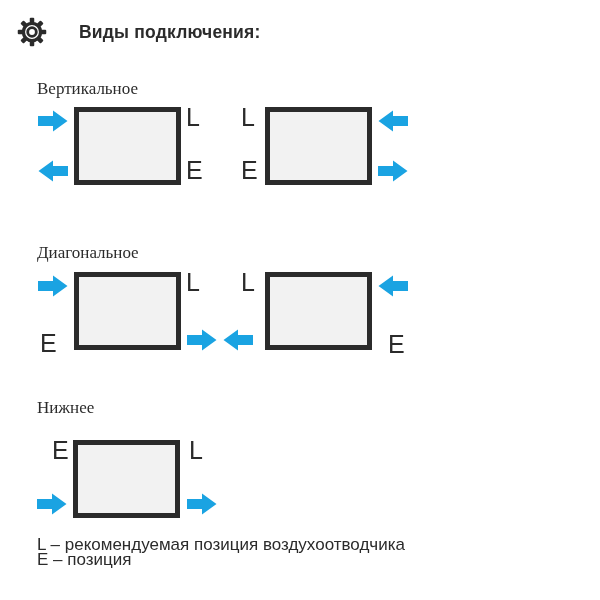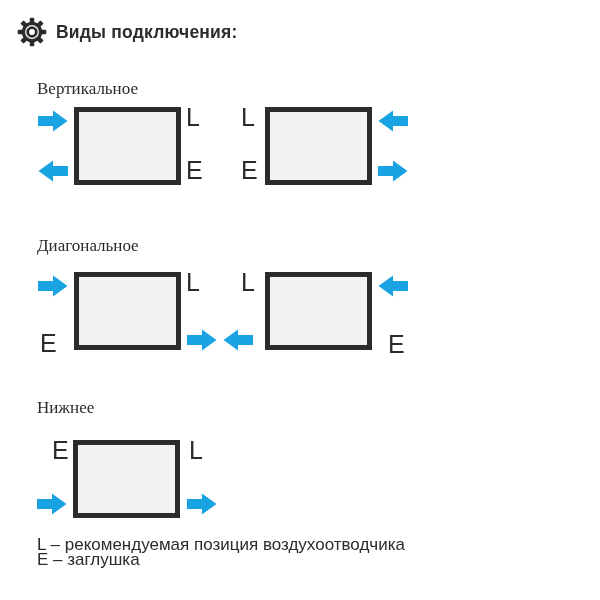--- a/index.html
+++ b/index.html
@@ -6,21 +6,21 @@
   .canvas{
     position:relative;
     width:600px;height:600px;
     background:#ffffff;
     font-family:"Liberation Sans","DejaVu Sans",sans-serif;
     color:var(--line,#2b2b2b);
     overflow:hidden;
   }
   .header{
     position:absolute;left:17px;top:17px;
-    display:flex;align-items:center;gap:9px;
+    display:flex;align-items:center;gap:32px;
   }
   .gear{width:30px;height:30px;display:block;}
   .title{
     font-size:17.5px;font-weight:bold;margin:0;letter-spacing:.2px;
   }
   .section-label{
     position:absolute;font-size:17px;line-height:20px;color:var(--line,#2b2b2b);font-family:Liberation Serif, serif;
   }
   .radiator{
     position:absolute;width:107px;height:78px;
@@ -89,21 +89,21 @@
         </svg>
     </span>
     <span class="arrow" style="left:378px;top:160px">
       <svg viewBox="0 0 30 22" width="30" height="22">
           <path d="M0 6 H15 V0.5 L29.5 11 L15 21.5 V16 H0 Z"></path>
         </svg>
     </span>
   </div>
 
   <div>
-    <div class="section-label" style="left:37px;top:236px">Диагональное</div>
+    <div class="section-label" style="left:37px;top:243px">Диагональное</div>
 
     <div class="radiator" style="left:74px;top:272px"></div>
     <span class="arrow" style="left:38px;top:275px">
       <svg viewBox="0 0 30 22" width="30" height="22">
           <path d="M0 6 H15 V0.5 L29.5 11 L15 21.5 V16 H0 Z"></path>
         </svg>
     </span>
     <span class="letter" style="left:186px;top:270px">L</span>
     <span class="letter" style="left:40px;top:331px">E</span>
     <span class="arrow" style="left:187px;top:329px">
@@ -140,16 +140,16 @@
     </span>
     <span class="arrow" style="left:187px;top:493px">
       <svg viewBox="0 0 30 22" width="30" height="22">
           <path d="M0 6 H15 V0.5 L29.5 11 L15 21.5 V16 H0 Z"></path>
         </svg>
     </span>
   </div>
 
   <div class="legend">
     <div>L – рекомендуемая позиция воздухоотводчика</div>
-    <div>E – заглушка</div>
+    <div>E – позиция</div>
   </div>
 
 </div>
 
 </body></html>

